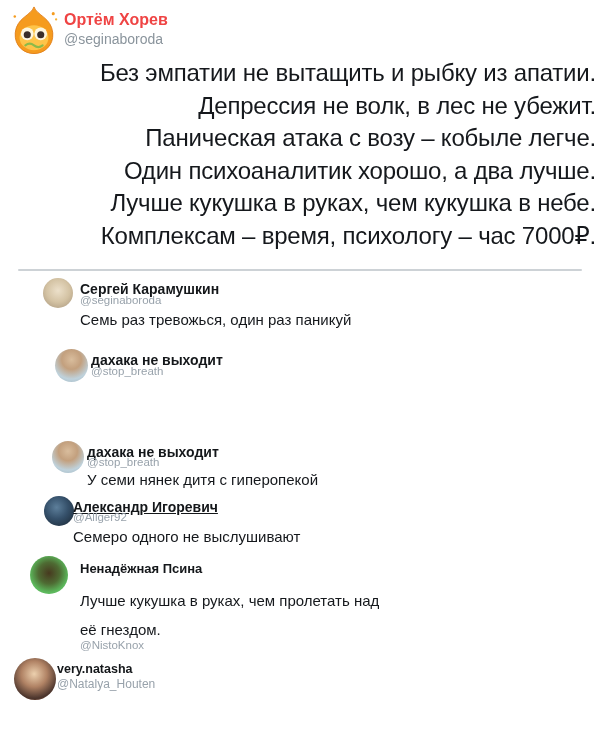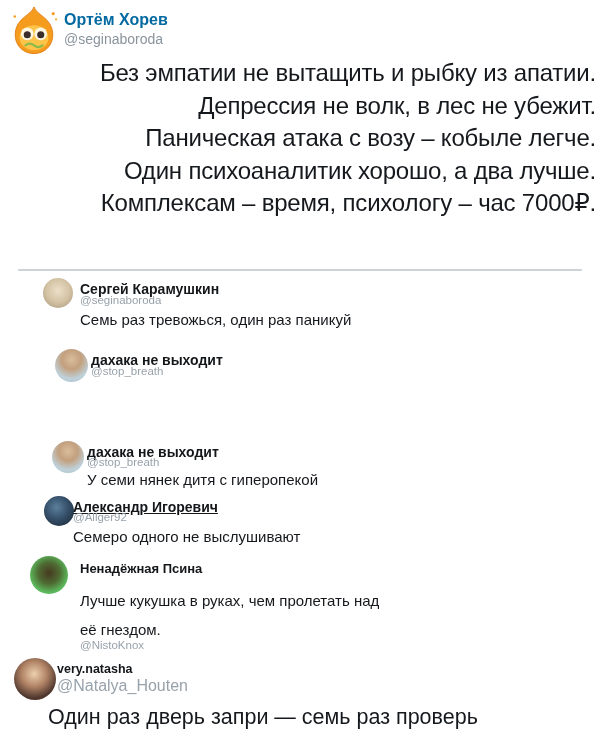--- a/index.html
+++ b/index.html
@@ -7,21 +7,21 @@
     width:600px;height:752px;position:relative;background:#ffffff;
     font-family:"Liberation Sans","DejaVu Sans",sans-serif;
     overflow:hidden;
   }
   
   .main-avatar{
     position:absolute;left:9px;top:5px;width:50px;height:50px;
   }
   .main-name{
     position:absolute;left:64px;top:11px;
-    font-size:16px;font-weight:bold;color:#0369a1;white-space:nowrap;
+    font-size:16px;font-weight:bold;color:#ef4444;white-space:nowrap;
   }
   .main-handle{
     position:absolute;left:64px;top:31px;
     font-size:14px;color:#8a949c;white-space:nowrap;
   }
   
   .main-text{
     position:absolute;left:10px;top:57px;width:586px;
     font-size:24px;line-height:32.5px;color:#15181c;letter-spacing:-0.2px;
   }
@@ -72,21 +72,21 @@
   .r5 .av{left:30px;top:1px;width:38px;height:38px;
     background:radial-gradient(circle at 50% 45%,#47391f 0%,#4e6b33 38%,#5cb85c 68%,#71c56f 100%);}
   .r5 .name{left:80px;top:6px;font-size:13px;}
   .r5 .handle{left:80px;top:36px;margin-top:48px;}
   .r5 .txt{left:80px;top:31px;line-height:29px;}
 
   .r6{top:656px;height:96px;}
   .r6 .av{left:14px;top:2px;width:42px;height:42px;
     background:radial-gradient(circle at 48% 38%,#ecd0ae 0%,#b08264 38%,#4a342c 72%,#c56a38 100%);}
   .r6 .name{left:57px;top:6px;font-size:12.5px;}
-  .r6 .handle{left:57px;top:21px;font-size:16px;}
+  .r6 .handle{left:57px;top:21px;font-size:12px;}
   .r6 .txt{left:48px;top:47px;font-size:21.5px;}
 </style>
 </head>
 <body>
 
 <div class="main-avatar">
   <svg viewBox="0 0 52 52" width="50" height="50">
     <circle cx="46" cy="9" r="1.6" fill="#f59b1e"></circle>
     <circle cx="49" cy="15" r="1.2" fill="#f8b133"></circle>
     <circle cx="6" cy="12" r="1.3" fill="#f59b1e"></circle>
@@ -100,20 +100,21 @@
   </svg>
 </div>
 <div class="main-name">Ортём Хорев</div>
 <div class="main-handle">@seginaboroda</div>
 
 <div class="main-text">
   <div class="tline">Без эмпатии не вытащить и рыбку из апатии.</div>
   <div class="tline">Депрессия не волк, в лес не убежит.</div>
   <div class="tline">Паническая атака с возу – кобыле легче.</div>
   <div class="tline">Один психоаналитик хорошо, а два лучше.</div>
+  <div class="tline">Лучше кукушка в руках, чем кукушка в небе.</div>
   <div class="tline">Комплексам – время, психологу – час 7000₽.</div>
 </div>
 
 <div class="divider"></div>
 
 <div class="reply r1">
   <div class="av"></div>
   <div class="name">Сергей Карамушкин</div>
   <div class="handle">@seginaboroda</div>
   <div class="txt">
@@ -152,16 +153,13 @@
   <div class="txt">
     <div class="tline">Лучше кукушка в руках, чем пролетать над</div>
     <div class="tline">её гнездом.</div>
   </div>
 </div>
 
 <div class="reply r6">
   <div class="av"></div>
   <div class="name">very.natasha</div>
   <div class="handle">@Natalya_Houten</div>
-  <div class="txt">
-    <div class="tline">Один раз дверь запри — семь раз проверь</div>
-  </div>
 </div>
 
 </body></html>

